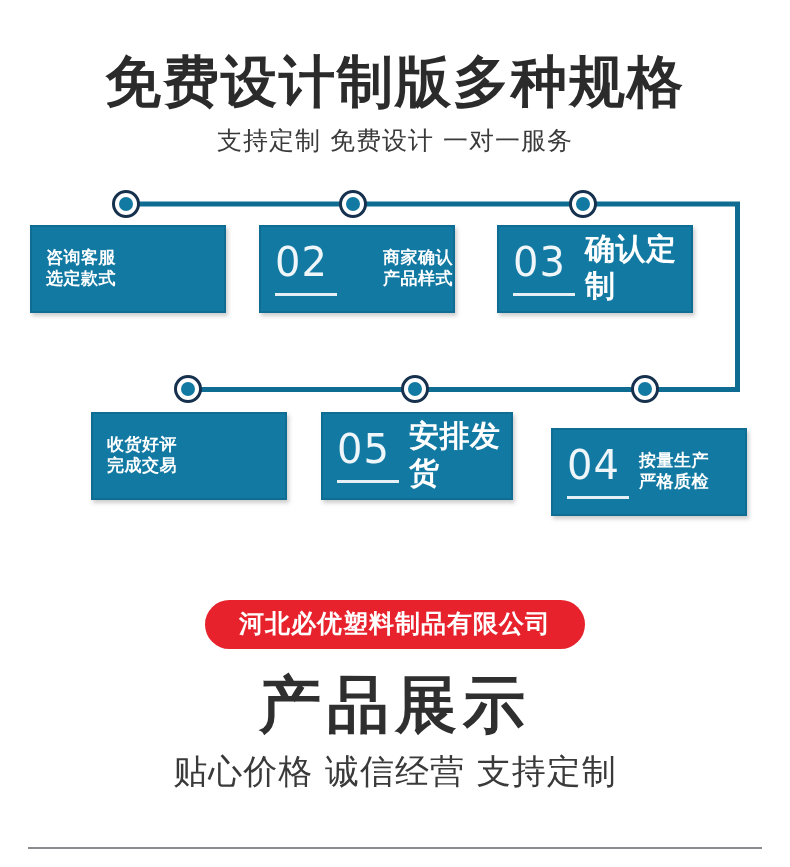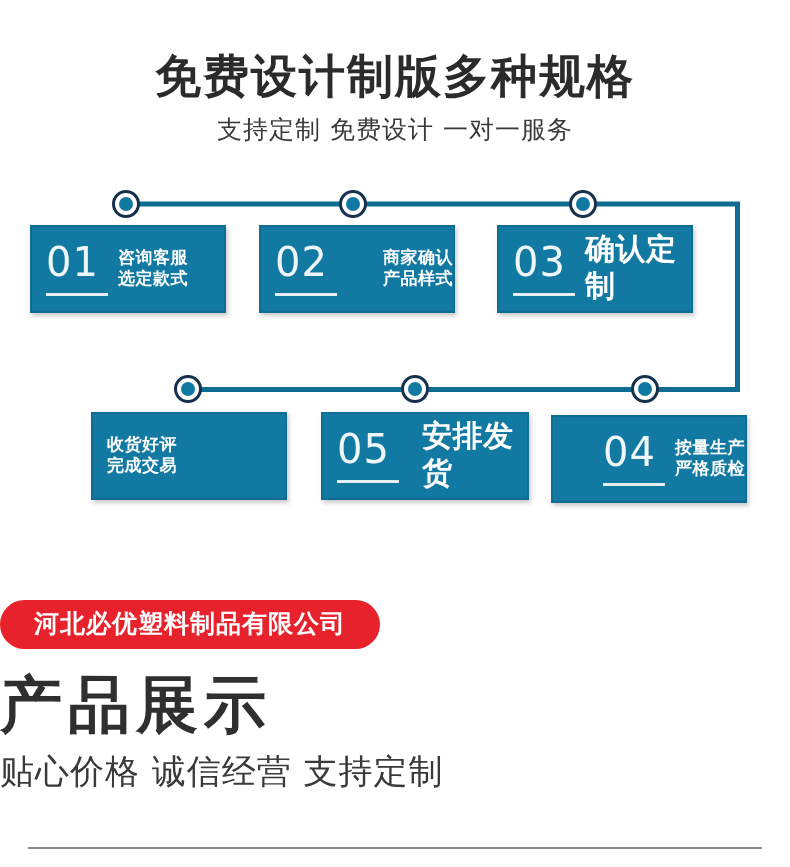--- a/index.html
+++ b/index.html
@@ -18,21 +18,21 @@
 
   
   .header {
     position: absolute;
     left: 0;
     top: 50px;
     width: 790px;
     text-align: center;
   }
   .main-title {
-    font-size: 46px;
+    font-size: 56px;
     font-weight: bold;
     color: #2b2b2b;
     letter-spacing: 2px;
     line-height: 1.15;
     margin: 0;
   }
   .sub-title {
     font-size: 25px;
     font-weight: normal;
     color: #3a3a3a;
@@ -95,21 +95,21 @@
   }
   .step-label .l2 { display: block; }
   .step-box.single .step-label { font-size: 30px; }
 
   
   .brand {
     position: absolute;
     left: 0;
     top: 600px;
     width: 790px;
-    text-align: left;
+    text-align: center;
   }
   .brand-pill {
     display: inline-block;
     background: #e8222c;
     color: #ffffff;
     font-size: 25px;
     font-weight: bold;
     letter-spacing: 1px;
     padding: 7px 34px 9px 34px;
     border-radius: 26px;
@@ -177,24 +177,20 @@
       <circle cx="415" cy="209" r="12.5" fill="#ffffff" stroke="#16314e" stroke-width="3"></circle>
       <circle cx="415" cy="209" r="7" fill="#1279a2"></circle>
     </g>
     <g>
       <circle cx="645" cy="209" r="12.5" fill="#ffffff" stroke="#16314e" stroke-width="3"></circle>
       <circle cx="645" cy="209" r="7" fill="#1279a2"></circle>
     </g>
   </svg>
 
   <div class="step-box" style="left:30px; top:45px; width:196px; height:88px;">
-    <div class="step-num-wrap">
-      <span class="step-num">01</span>
-      <span class="step-rule"></span>
-    </div>
     <div class="step-label">
       <span>咨询客服</span>
       <span class="l2">选定款式</span>
     </div>
   </div>
 
   <div class="step-box" style="left:259px; top:45px; width:196px; height:88px;justify-content:space-between;">
     <div class="step-num-wrap">
       <span class="step-num">02</span>
       <span class="step-rule"></span>
@@ -215,31 +211,31 @@
     </div>
   </div>
 
   <div class="step-box" style="left:91px; top:232px; width:196px; height:88px;">
     <div class="step-label">
       <span>收货好评</span>
       <span class="l2">完成交易</span>
     </div>
   </div>
 
-  <div class="step-box single" style="left:321px; top:232px; width:208px; height:88px;gap:13px;">
+  <div class="step-box single" style="left:321px; top:232px; width:192px; height:88px;">
     <div class="step-num-wrap">
       <span class="step-num">05</span>
       <span class="step-rule"></span>
     </div>
     <div class="step-label">
       <span>安排发货</span>
     </div>
   </div>
 
-  <div class="step-box" style="left:551px; top:235px; width:196px; height:88px;justify-content:flex-end;">
+  <div class="step-box" style="left:551px; top:248px; width:196px; height:88px;">
     <div class="step-num-wrap">
       <span class="step-num">04</span>
       <span class="step-rule"></span>
     </div>
     <div class="step-label">
       <span>按量生产</span>
       <span class="l2">严格质检</span>
     </div>
   </div>
 

